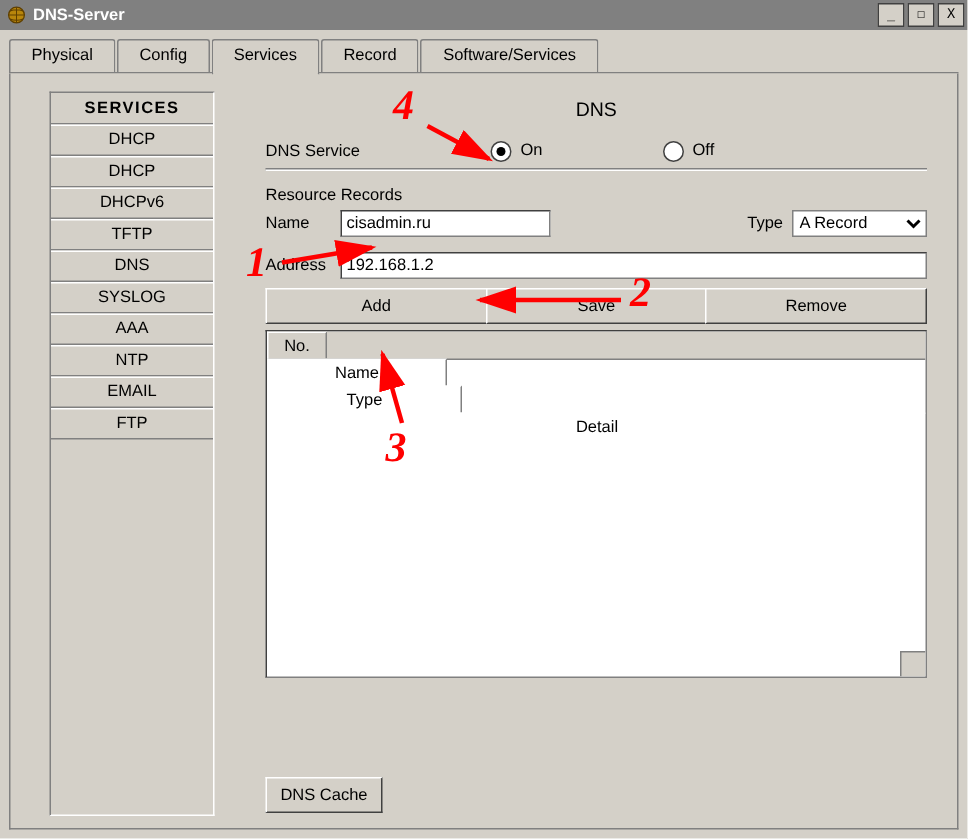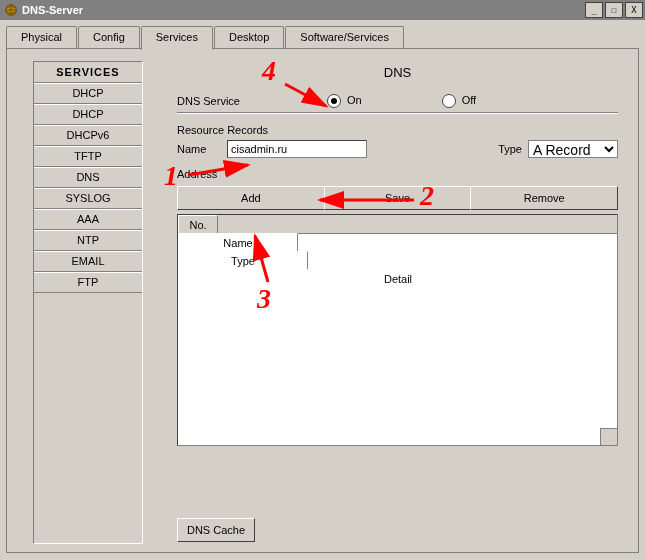--- a/index.html
+++ b/index.html
@@ -26,21 +26,21 @@
   .page-title{text-align:center;font-size:13px;margin:6px 0 14px 0;}
   .row{display:flex;align-items:center;margin:4px 0;}
   .lbl{min-width:90px;}
   .radio-row .lbl{min-width:150px;}
   .radio-opt{display:flex;align-items:flex-start;margin-right:80px;}
   .radio{width:12px;height:12px;border-radius:50%;border:1px solid #404040;background:#fff;display:inline-flex;align-items:center;justify-content:center;margin-right:6px;}
   .radio.checked::after{content:"";width:6px;height:6px;border-radius:50%;background:#000;}
   .section-title{margin-top:10px;margin-bottom:4px;}
   input.text{font-family:inherit;font-size:11px;height:18px;box-sizing:border-box;border:1px solid #808080;border-top-color:#404040;border-left-color:#404040;background:#fff;padding:0 3px;}
   .name-input{width:140px;}
-  .type-select{width:90px;height:18px;font-size:14px;border:1px solid #808080;background:#fff;}
+  .type-select{width:90px;height:18px;font-size:11px;border:1px solid #808080;background:#fff;}
   .address-input{flex:1;}
   .btn-row{display:flex;margin-top:6px;}
   .btn{flex:1;height:22px;display:flex;align-items:center;justify-content:center;border:1px solid #404040;border-top-color:#fff;border-left-color:#fff;background:#d4d0c8;margin-right:-1px;cursor:default;}
   .btn:last-child{margin-right:0;}
   
   .table-wrap{margin-top:4px;border:1px solid #808080;border-top-color:#404040;border-left-color:#404040;background:#fff;height:230px;position:relative;overflow:hidden;}
   .table-header{display:flex;height:18px;background:#d4d0c8;border-bottom:1px solid #808080;flex-direction:column;}
   .th{border-right:1px solid #808080;border-top:1px solid #fff;border-left:1px solid #fff;height:18px;line-height:18px;text-align:center;font-size:11px;box-sizing:border-box;}
   .th:last-child{border-right:none;}
   .col-no{width:40px;} .col-name{width:120px;} .col-type{width:130px;} .col-detail{flex:1;}
@@ -68,21 +68,21 @@
       <div class="win-btn">_</div>
       <div class="win-btn">☐</div>
       <div class="win-btn">X</div>
     </div>
   </div>
 
   <div class="tab-strip">
     <div class="tab">Physical</div>
     <div class="tab">Config</div>
     <div class="tab active">Services</div>
-    <div class="tab">Desktop</div>
+    <div class="tab">Record</div>
     <div class="tab">Software/Services</div>
   </div>
 
   <div class="body-area">
 
     <div class="sidebar">
       <div class="sidebar-header">SERVICES</div>
       <div class="sidebar-item">DHCP</div>
       <div class="sidebar-item">DHCP</div>
       <div class="sidebar-item">DHCPv6</div>
@@ -118,20 +118,21 @@
         <input class="text name-input" value="cisadmin.ru" style="">
         <span style="flex:1;"></span>
         <span style="margin-right:6px;">Type</span>
         <select class="type-select">
           <option>A Record</option>
         </select>
       </div>
 
       <div class="row" style="margin-top:10px;">
         <span class="lbl" style="min-width:50px;">Address</span>
+        <input class="text address-input" value="192.168.1.2" style="">
       </div>
 
       <div class="btn-row">
         <div class="btn">Add</div>
         <div class="btn">Save</div>
         <div class="btn">Remove</div>
       </div>
 
       <div class="table-wrap">
         <div class="table-header">

